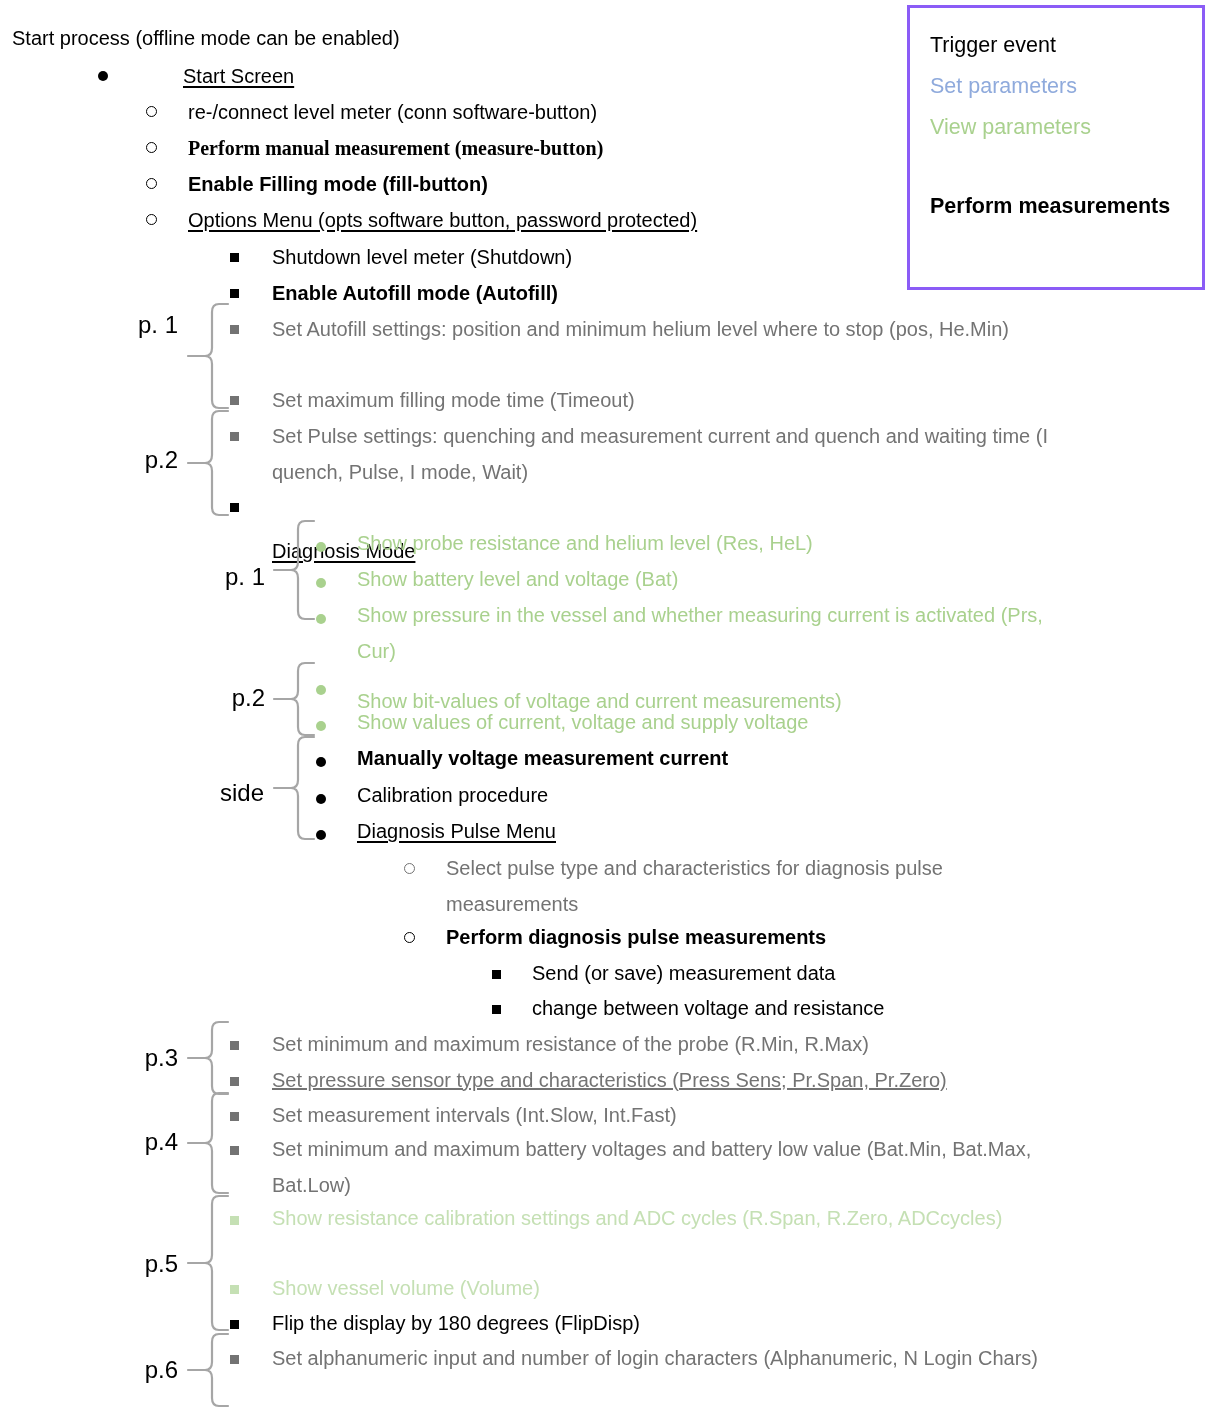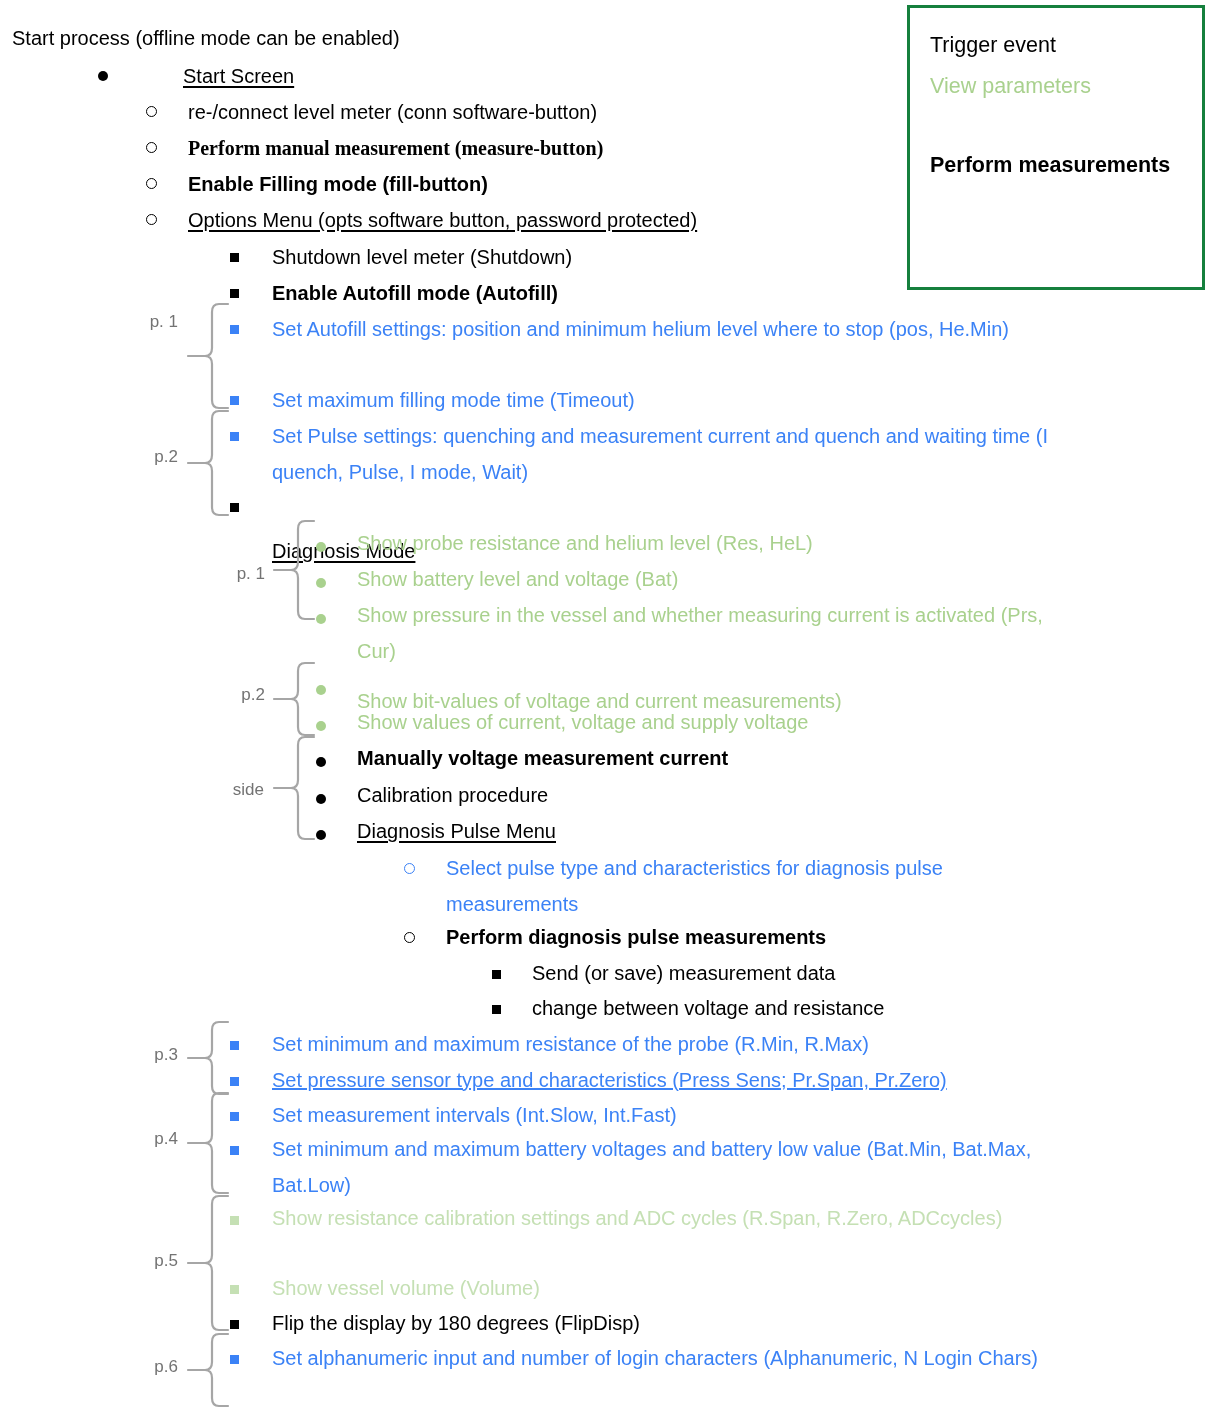--- a/index.html
+++ b/index.html
@@ -16,21 +16,21 @@
     overflow: hidden;
   }
 
   
   #legend-box {
     position: absolute;
     left: 907px;
     top: 5px;
     width: 298px;
     height: 285px;
-    border: 3px solid #15803d;
+    border: 3px solid #8b5cf6;
     box-sizing: border-box;
     background: #ffffff;
     z-index: 5;
   }
   #legend-box .legend-inner {
     padding: 17px 0 0 20px;
   }
   .legend-line {
     font-size: 21.5px;
     line-height: 41px;
@@ -43,21 +43,21 @@
   .legend-gap { height: 38px; }
 
   
   .line {
     position: absolute;
     font-size: 20px;
     line-height: 36px;
     white-space: nowrap;
   }
   .line.wrap { white-space: normal; }
-  .blue      { color: #3b82f6; }
+  .blue      { color: #737373; }
   .green     { color: #a9d18e; }
   .green-lt  { color: #c5e0b4; }
   .bold      { font-weight: bold; }
   .ul        { text-decoration: underline; text-underline-offset: 3px; }
 
   
   .bullet {
     position: absolute;
     font-size: 21.5px;
     line-height: 36px;
@@ -93,34 +93,35 @@
     box-sizing: border-box;
     vertical-align: middle;
     position: relative;
     top: -2px;
   }
 
   
   .brace-group { position: absolute; }
   .brace-label {
     position: absolute;
-    font-size: 17px;
-    color: #737373;
+    font-size: 24px;
+    color: #000000;
     line-height: 1;
     white-space: nowrap;
     text-align: right;
   }
   .brace-svg { position: absolute; overflow: visible; }
 </style>
 </head>
 <body>
 
 <div id="legend-box">
   <div class="legend-inner">
     <div class="legend-line">Trigger event</div>
+    <div class="legend-line blue">Set parameters</div>
     <div class="legend-line green">View parameters</div>
     <div class="legend-gap"></div>
     <div class="legend-line bold">Perform measurements</div>
   </div>
 </div>
 
 <div class="line" style="left:12px; top:20px;">Start process (offline mode can be enabled)</div>
 
 <span class="bullet bul-disc" style="left:98px; top:58px;"><span class="dot-mark"></span></span>
 <div class="line ul" style="left:183px; top:58px;">Start Screen</div>

